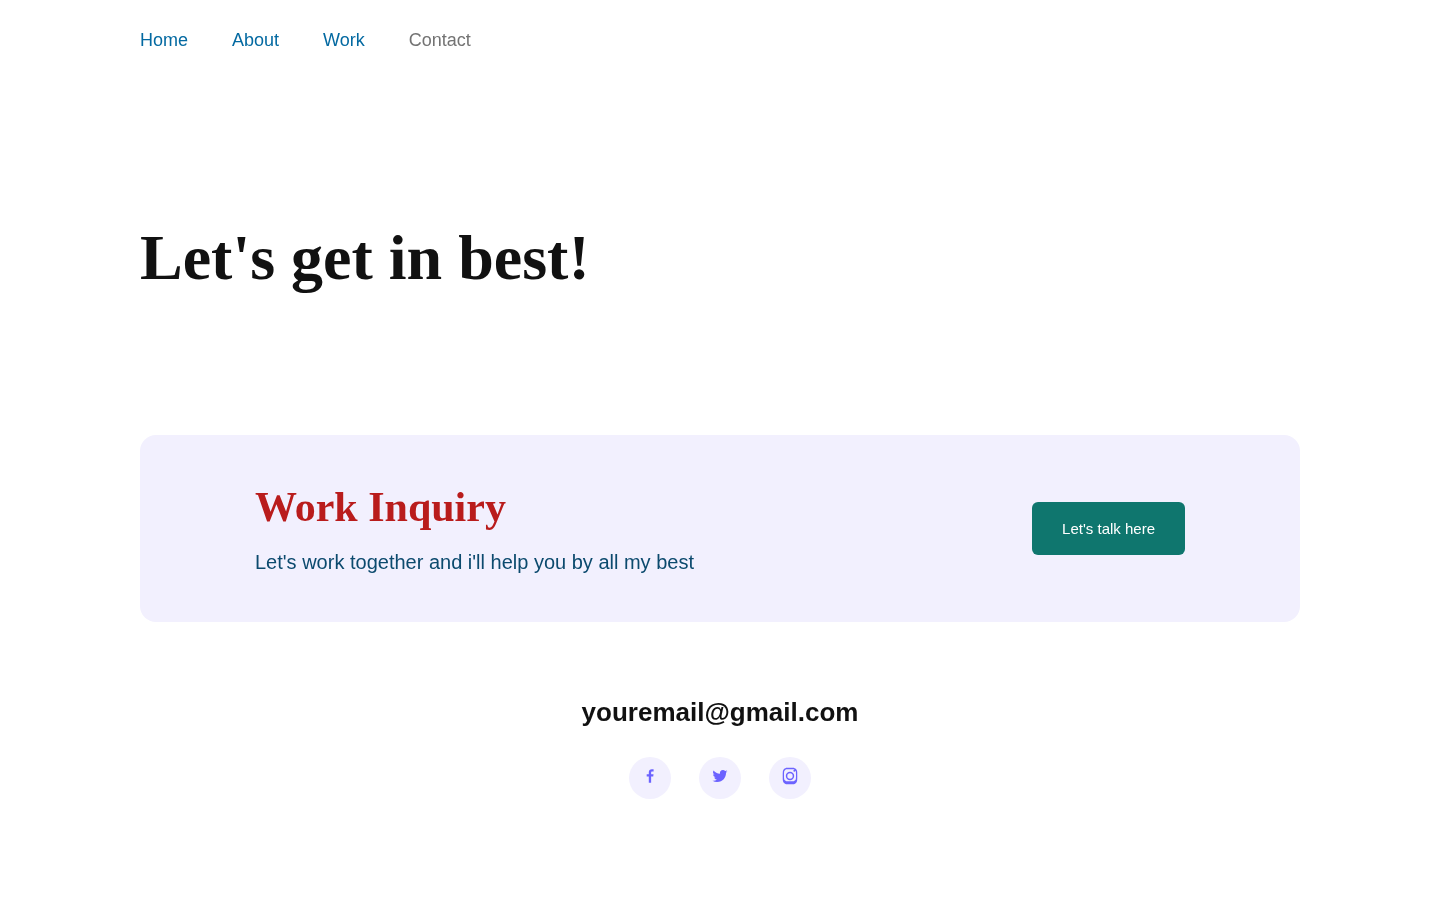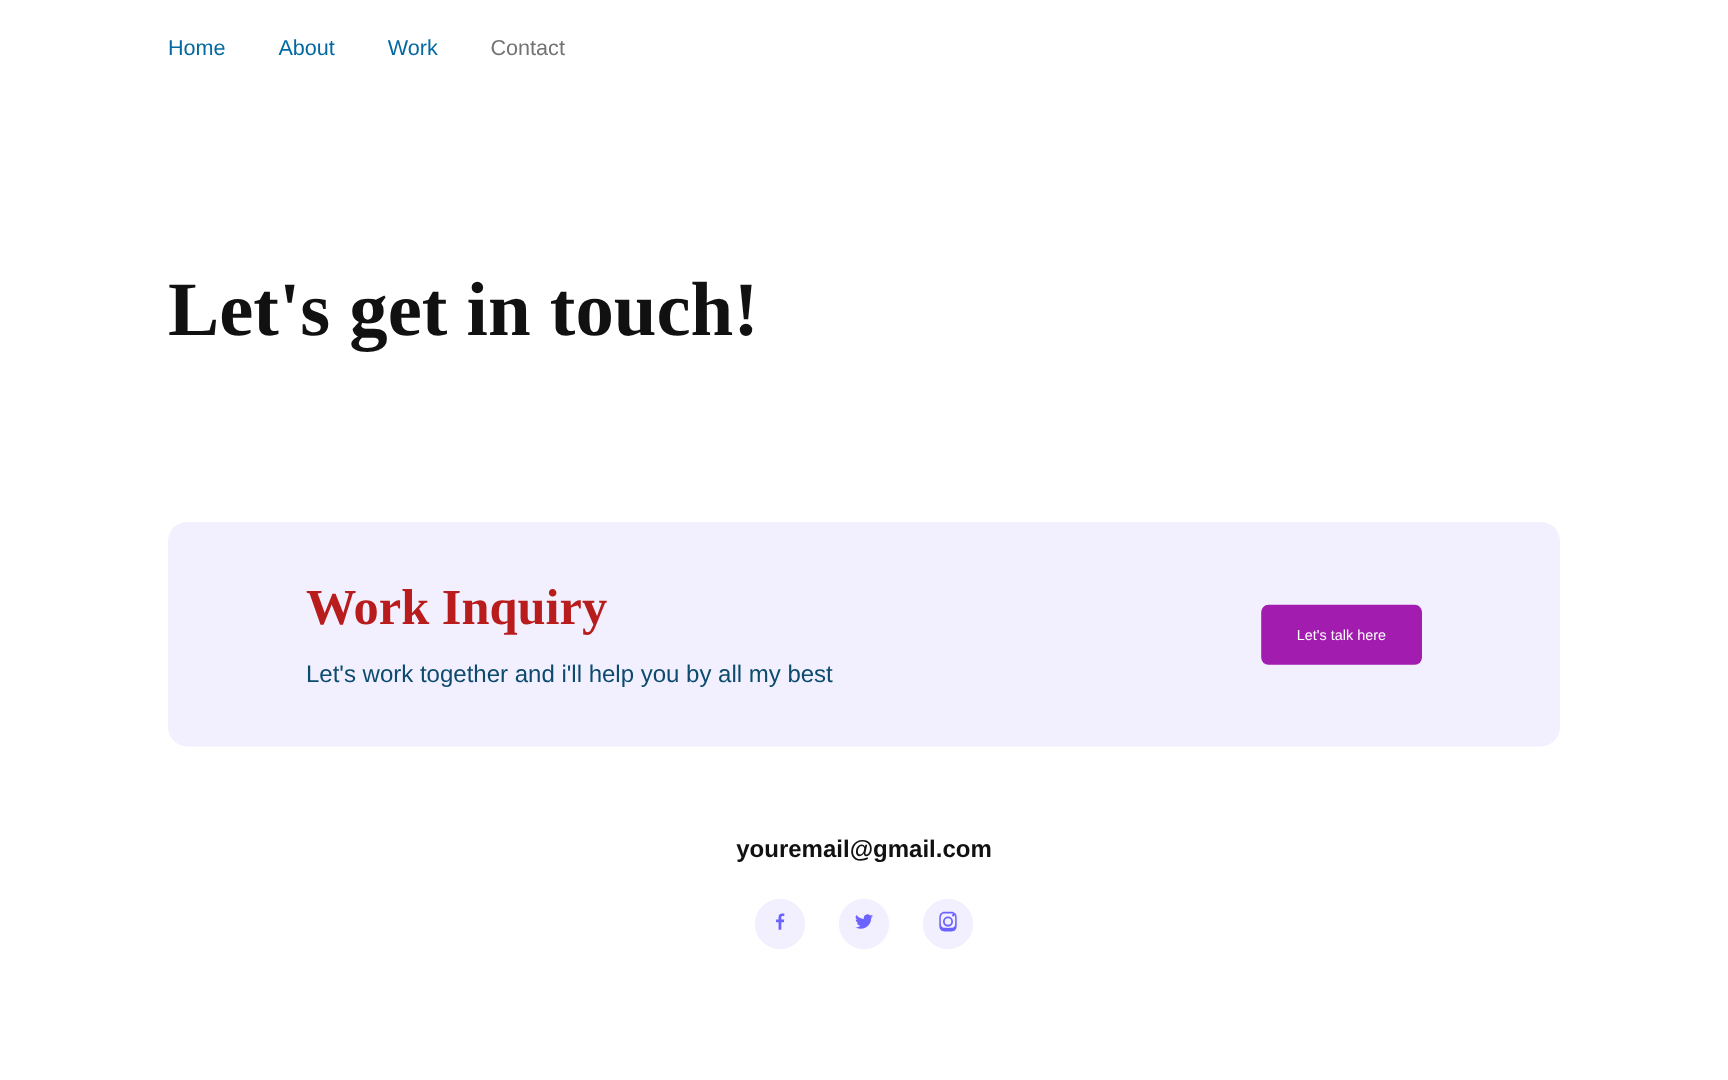--- a/index.html
+++ b/index.html
@@ -74,32 +74,32 @@
     font-size: 42px;
     font-weight: 700;
     color: #b91c1c;
     margin-bottom: 20px;
   }
   .card-left p {
     font-size: 20px;
     color: #0c4a6e;
   }
   .cta-button {
-    background: #a21caf;
+    background: #0f766e;
     color: #fff;
     border: none;
     padding: 18px 30px;
-    font-size: 12px;
+    font-size: 15px;
     border-radius: 6px;
     cursor: pointer;
     font-family: inherit;
   }
   .email {
     text-align: center;
-    font-size: 20px;
+    font-size: 26px;
     font-weight: 600;
     color: #111;
     margin-bottom: 29px;
   }
   .socials {
     display: flex;
     justify-content: center;
     gap: 28px;
   }
   .social-btn {
@@ -124,21 +124,21 @@
 <div class="container">
   <header class="header">
     <nav class="nav">
       <a>Home</a>
       <a>About</a>
       <a>Work</a>
       <a class="active">Contact</a>
     </nav>
   </header>
 
-  <h1 class="hero-title">Let's get in touch!</h1>
+  <h1 class="hero-title">Let's get in best!</h1>
 
   <div class="card">
     <div class="card-left">
       <h2>Work Inquiry</h2>
       <p>Let's work  together and i'll help you by all my best</p>
     </div>
     <button class="cta-button">Let's talk here</button>
   </div>
 
   <div class="email">youremail@gmail.com</div>

